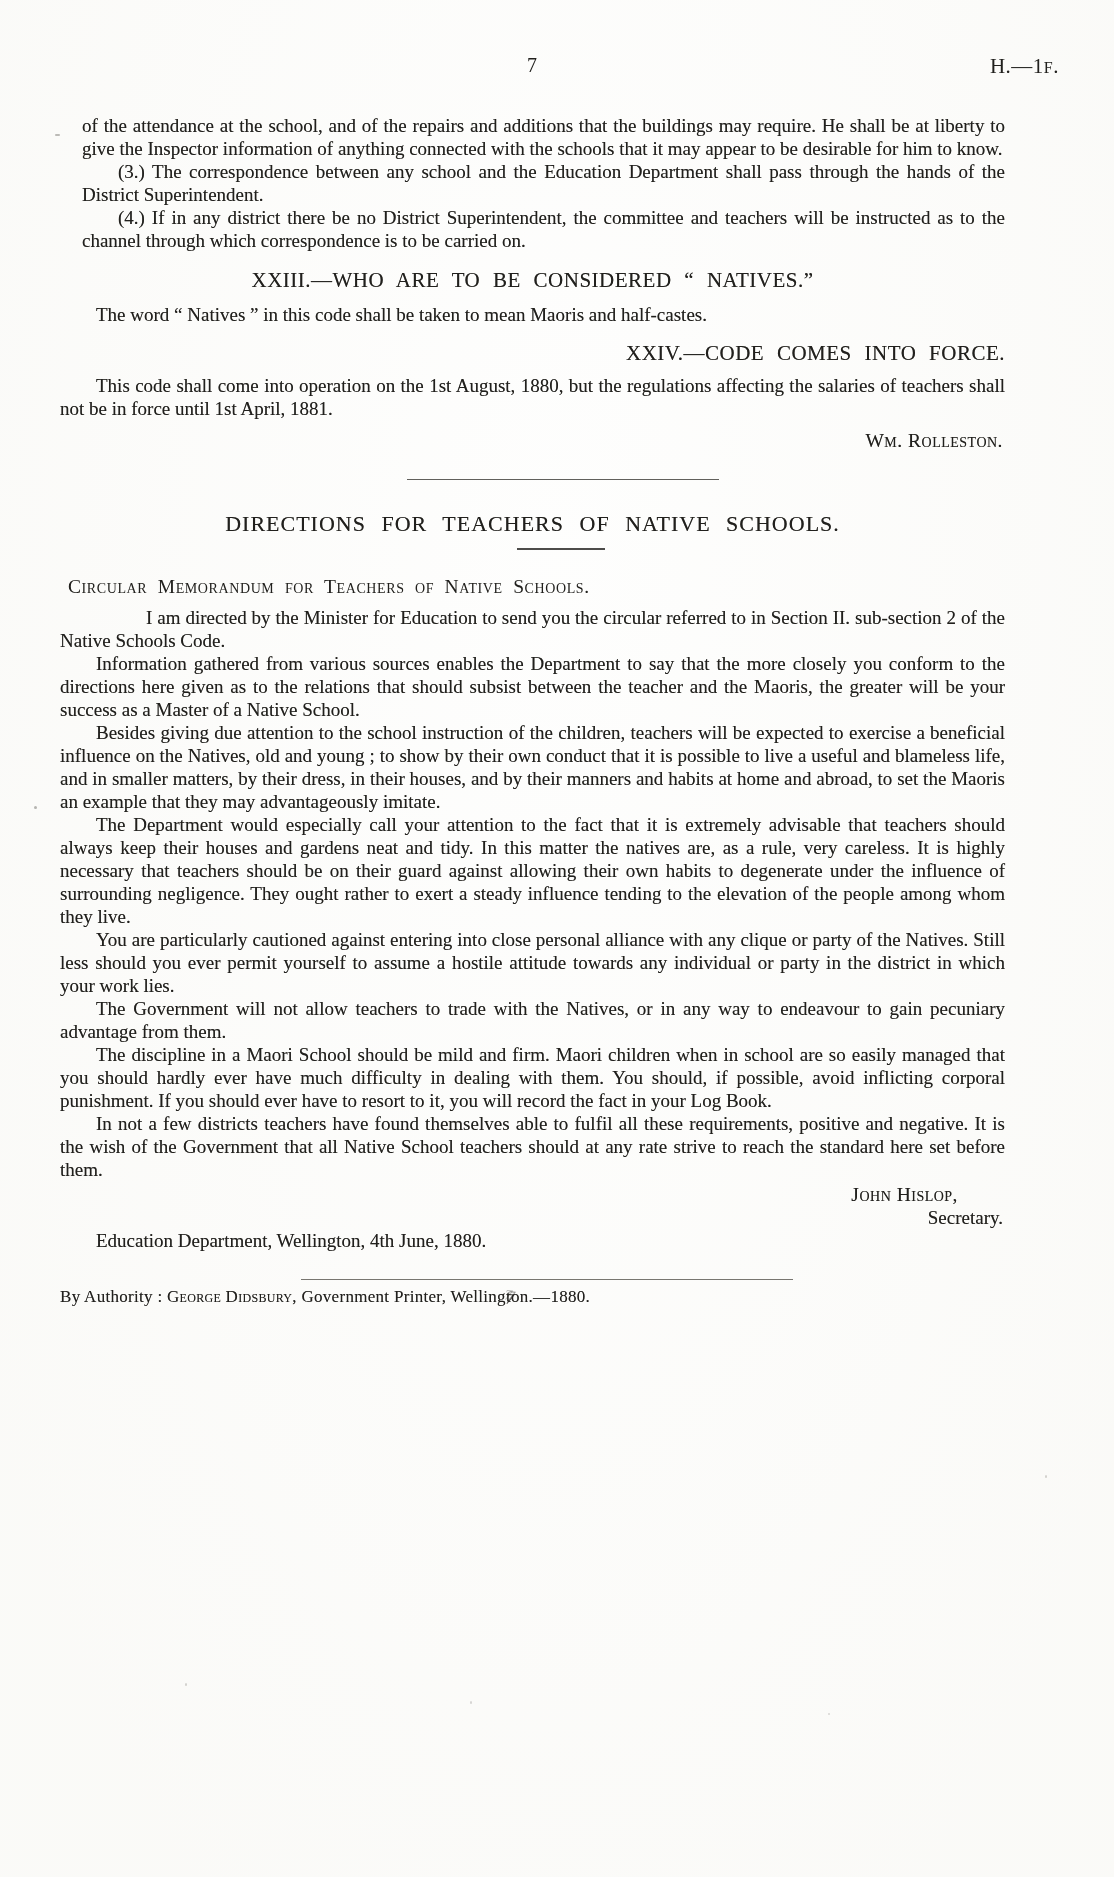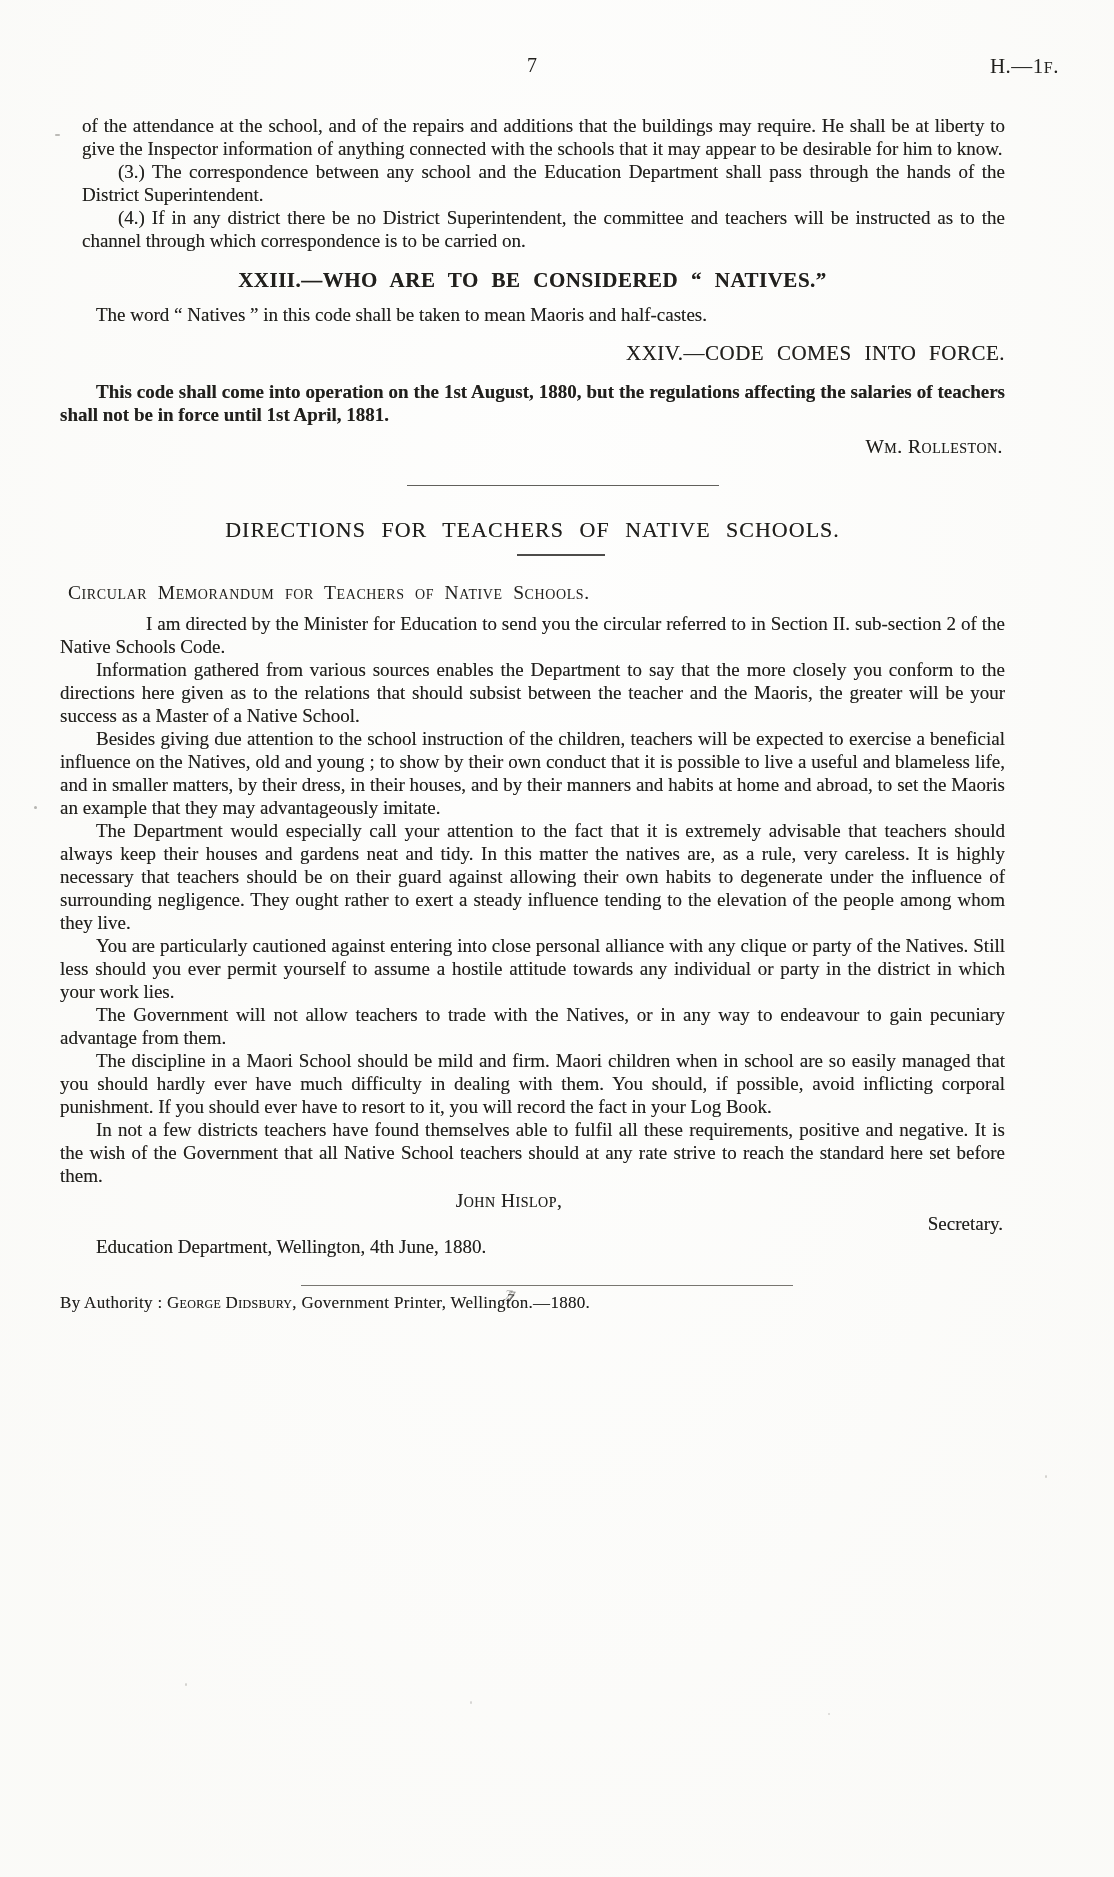--- a/index.html
+++ b/index.html
@@ -28,32 +28,32 @@
   .justify { text-align:justify; text-justify:inter-word; }
   .indent { text-indent:36px; }
   .deep-indent { text-indent:86px; }
   .first-para { margin-top:30px;margin-left:22px; }
 
   .sec-head {
     text-align:center; font-size:21px; line-height:24px;
     word-spacing:7px; letter-spacing:0.5px; white-space:nowrap;
     text-shadow:0 0 0.6px rgba(40,38,34,0.5);
   }
-  .head-xxiii { margin-top:16px;font-weight:bold; }
+  .head-xxiii { margin-top:16px; }
   .body-xxiii { margin-top:11px; }
   .head-xxiv { margin-top:15px;text-align:right; }
-  .body-xxiv { margin-top:15px;font-weight:bold; }
+  .body-xxiv { margin-top:9px; }
   .dir-head { margin-top:32px; font-size:22px; word-spacing:9px; letter-spacing:1px; }
 
   .smallcaps { font-variant:small-caps; }
   .subheading { margin-top:26px; margin-left:8px; font-size:19.5px; word-spacing:5px; letter-spacing:0.6px; }
 
   .sig { text-align:right; }
   .sig-rolleston { margin-top:9px; padding-right:2px; font-size:19.5px; letter-spacing:0.5px; }
-  .sig-hislop { margin-top:2px; padding-right:47px; font-size:19.5px; letter-spacing:0.5px;text-align:center; }
+  .sig-hislop { margin-top:2px; padding-right:47px; font-size:19.5px; letter-spacing:0.5px; }
   .sig-secretary { padding-right:2px; }
   .dateline { margin-top:0; text-indent:36px; }
 
   .rule { height:0; border:0; }
   .rule-1 { width:312px; margin:27px auto 0; border-top:1.7px solid #45443f; transform:translateX(30px); opacity:0.85; }
   .rule-2 { width:88px; margin:12px auto 0; border-top:2.2px solid #3a3936; transform:translateX(28px); opacity:0.9; }
   .rule-3 { width:492px; margin:27px auto 0; border-top:1.5px solid #56544e; transform:translateX(14px); opacity:0.8; }
 
   .footer-line { margin-top:7px; text-align:left; font-size:17px; letter-spacing:0.3px;
                  text-shadow:0 0 0.5px rgba(40,38,34,0.4); }

